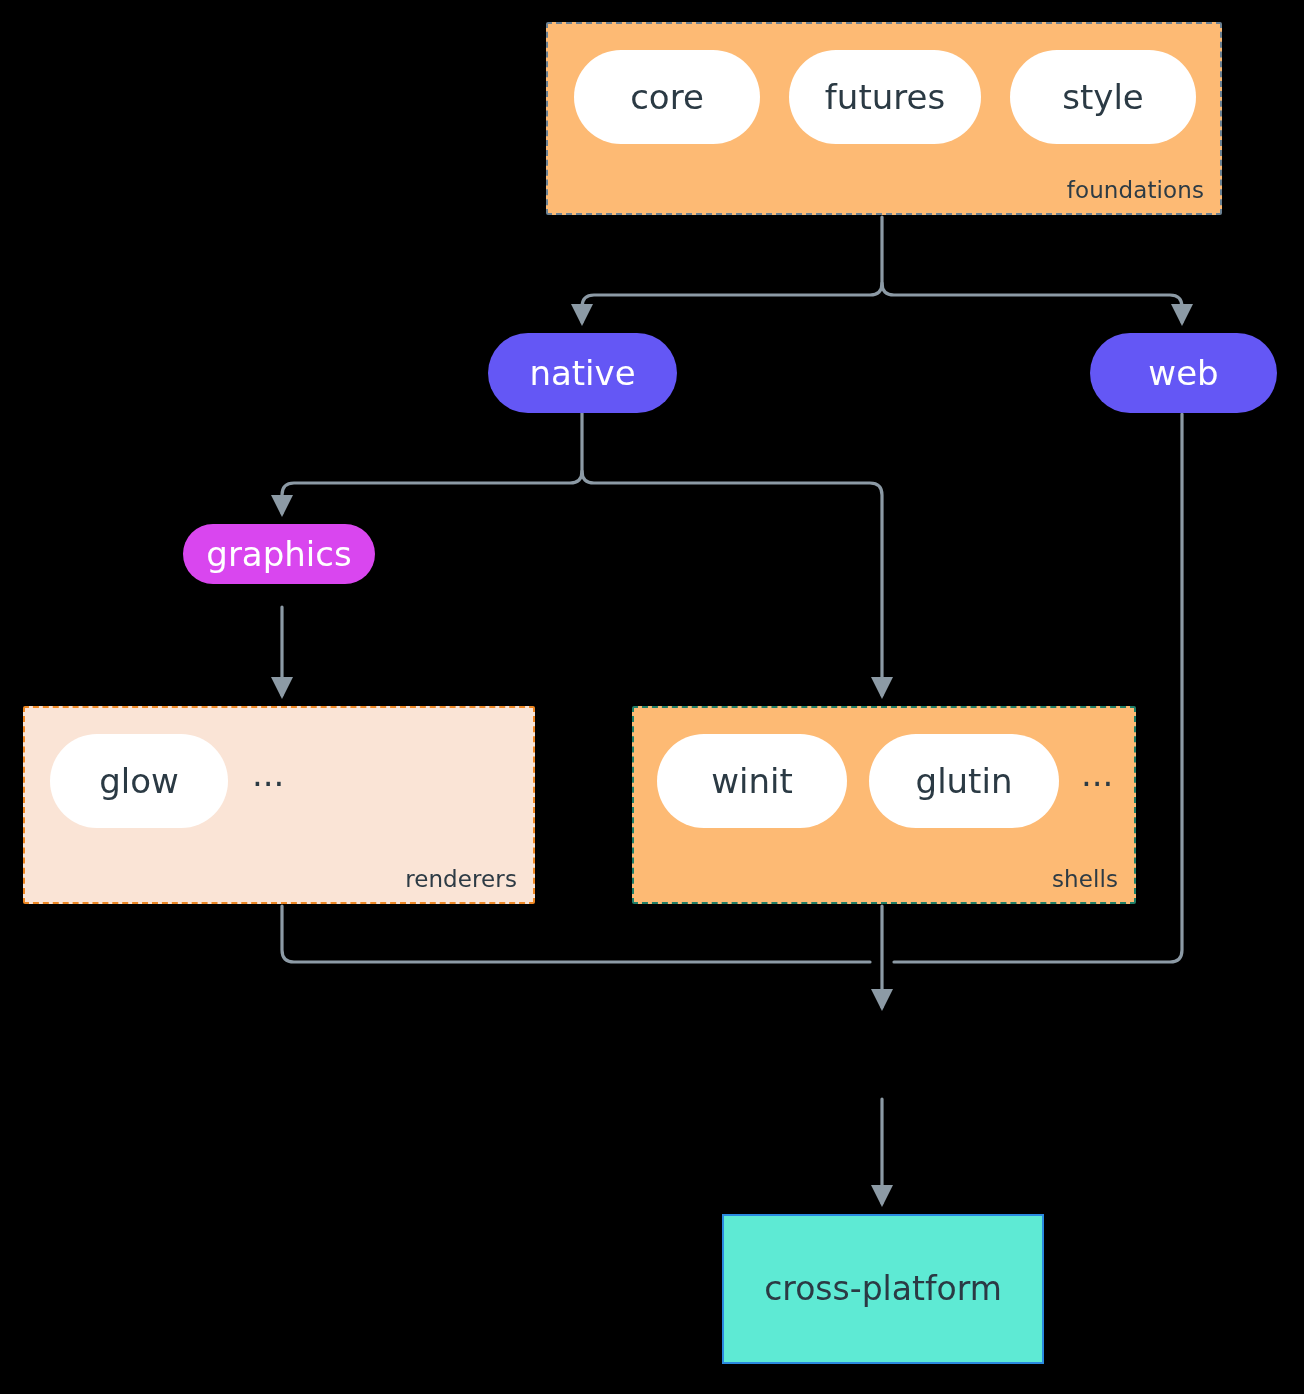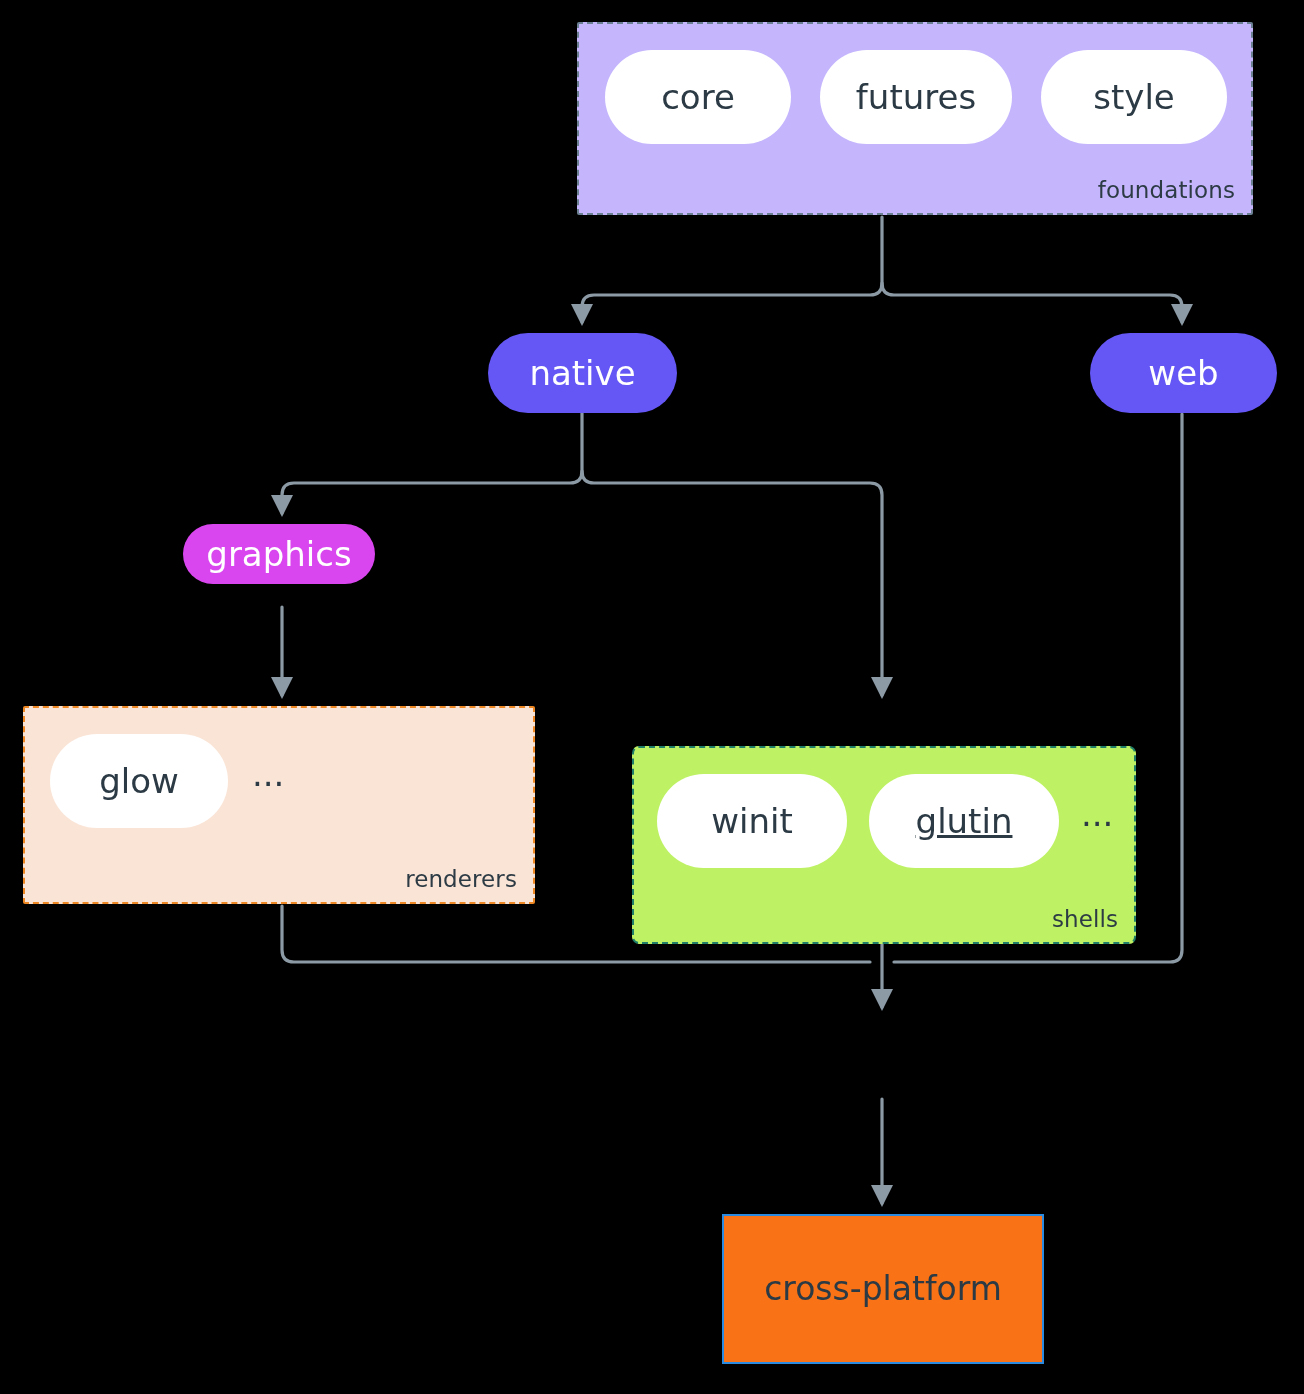--- a/index.html
+++ b/index.html
@@ -42,25 +42,25 @@
   }
   .group .pill-row {
     position: absolute;
     left: 0;
     top: 0;
     display: flex;
     align-items: center;
   }
 
   #group-foundations {
-    left: 577px;
+    left: 546px;
     top: 22px;
     width: 676px;
     height: 193px;
-    background: #c4b5fd;
+    background: #fdba74;
     border: 2px dashed #6b8193;
     border-radius: 2px;
   }
   #group-foundations .pill-row {
     left: 26px;
     top: 26px;
     gap: 29px;
   }
 
   #group-renderers {
@@ -76,24 +76,23 @@
     left: 25px;
     top: 26px;
     gap: 24px;
   }
 
   #group-shells {
     left: 632px;
     top: 706px;
     width: 504px;
     height: 198px;
-    background: #bef264;
+    background: #fdba74;
     border: 2px dashed #1f7f68;
-    border-radius: 7px;
-    margin-top: 40px;
+    border-radius: 2px;
   }
   #group-shells .pill-row {
     left: 23px;
     top: 26px;
     gap: 22px;
   }
 
   
   .wpill {
     background: #ffffff;
@@ -140,21 +139,21 @@
   }
   #node-iced {
     left: 788px; top: 1018px; width: 189px; height: 80px;
     background: #2a83d6;
   }
 
   
   #node-application {
     position: absolute;
     left: 722px; top: 1214px; width: 322px; height: 150px;
-    background: #f97316;
+    background: #5eead4;
     border: 2px solid #2a8ae0;
     box-sizing: border-box;
     display: flex;
     flex-direction: column;
     align-items: center;
     justify-content: center;
     color: #2b3a44;
     font-size: 33px;
     line-height: 1.32;
     text-align: center;
@@ -202,21 +201,21 @@
     <div class="pill-row">
       <div class="wpill" style="width:178px;">glow</div>
       <div class="ellipsis">...</div>
     </div>
     <div class="group-label">renderers</div>
   </div>
 
   <div class="group" id="group-shells">
     <div class="pill-row">
       <div class="wpill" style="width:190px;">winit</div>
-      <div class="wpill" style="width:190px;text-decoration:underline;">glutin</div>
+      <div class="wpill" style="width:190px;">glutin</div>
       <div class="ellipsis">...</div>
     </div>
     <div class="group-label">shells</div>
   </div>
 
   <div class="node-pill" id="node-native">native</div>
 
   <div class="node-pill" id="node-web">web</div>
 
   <div class="node-pill" id="node-graphics">graphics</div>

